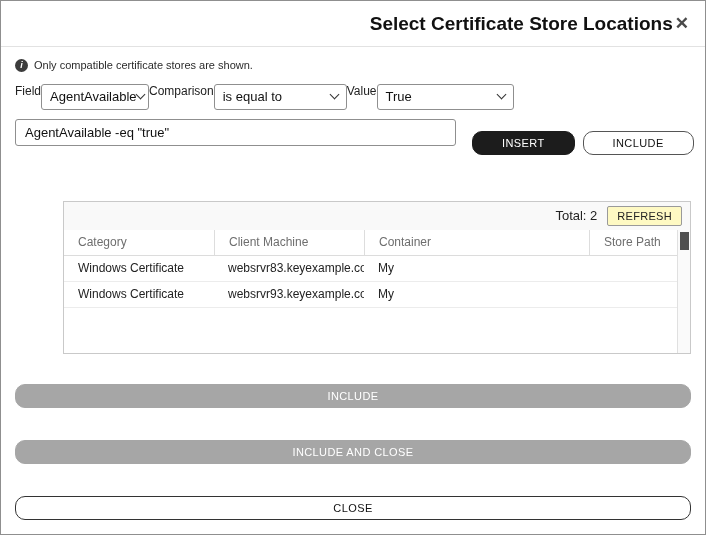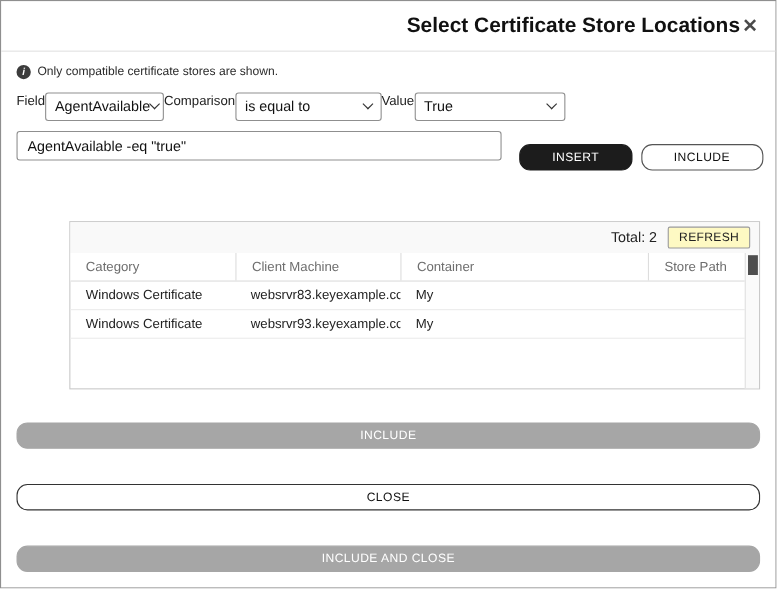--- a/index.html
+++ b/index.html
@@ -154,17 +154,17 @@
         </div>
       </div>
       <div class="scrollbar">
         <div class="scroll-thumb"></div>
       </div>
     </div>
   </div>
 
   <div class="footer">
     <button class="btn btn-gray">INCLUDE</button>
+    <button class="btn btn-gray">INCLUDE AND CLOSE</button>
     <button class="btn btn-close">CLOSE</button>
-    <button class="btn btn-gray">INCLUDE AND CLOSE</button>
   </div>
 
 </div>
 
 </body></html>

